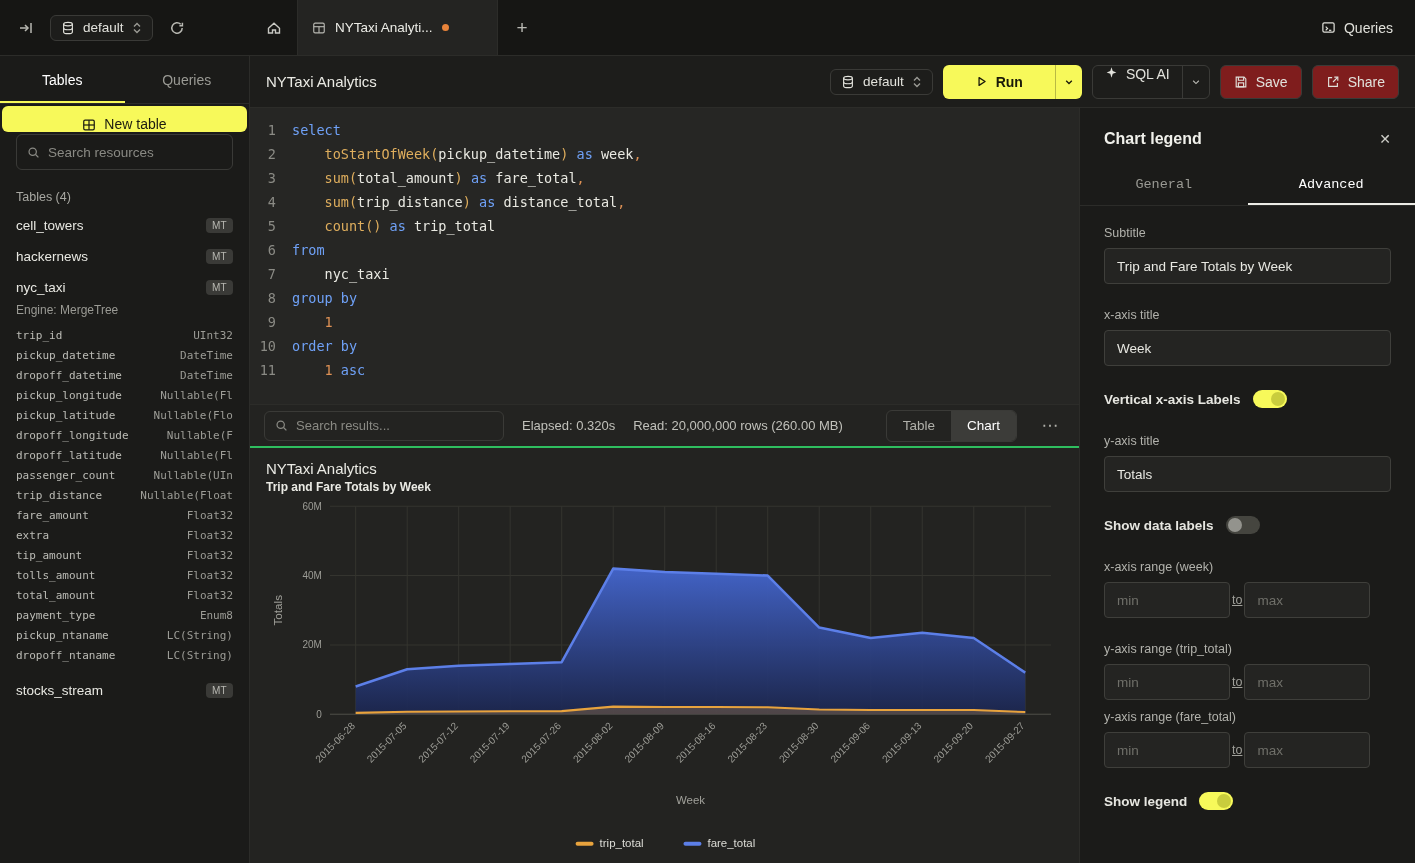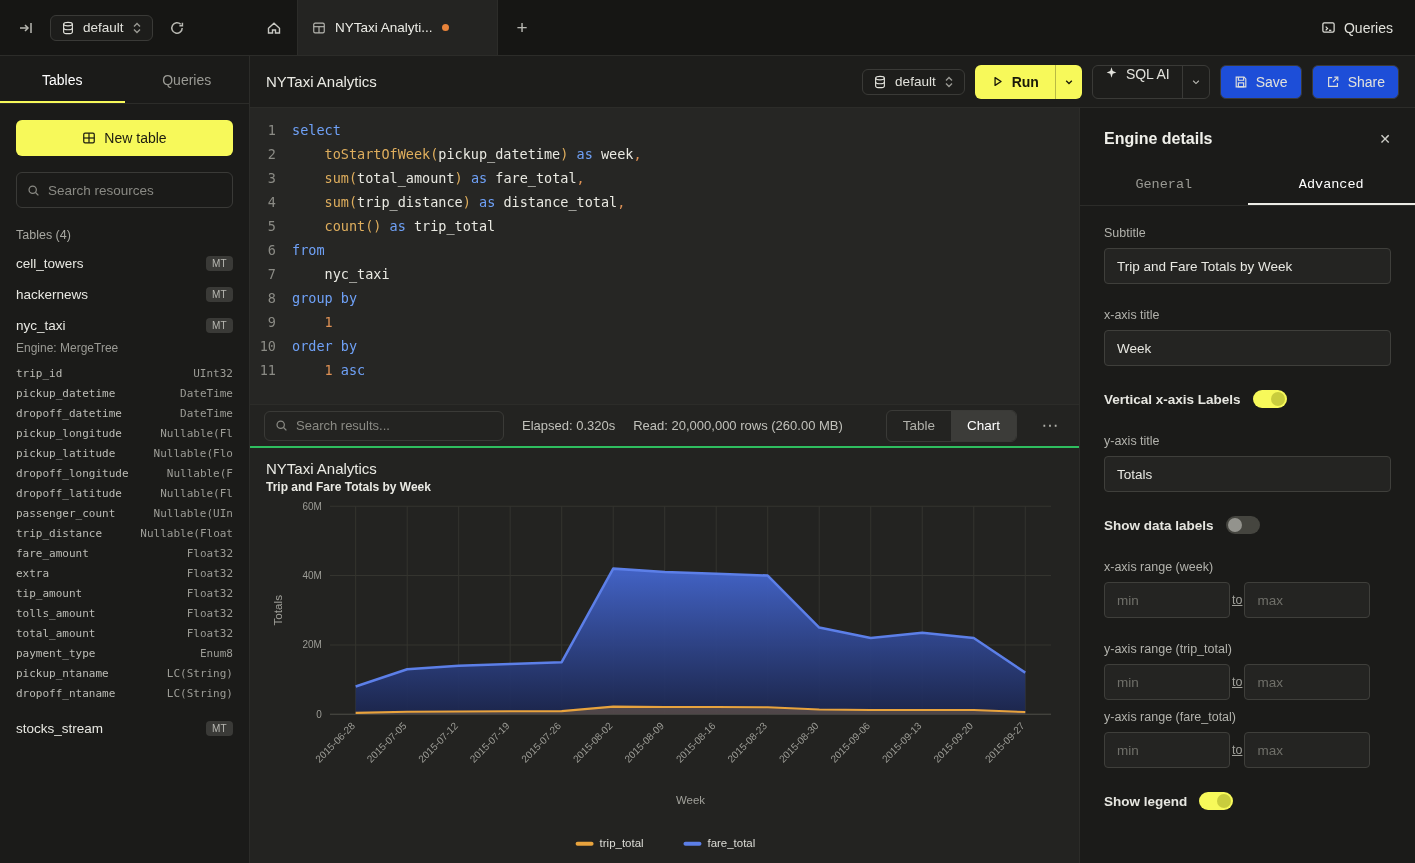--- a/index.html
+++ b/index.html
@@ -20,44 +20,44 @@
   .queries-btn { margin-left:auto; margin-right:22px; display:flex; align-items:center; gap:8px; color:#e0e0da; font-size:14px; cursor:pointer; }
 
   
   .app { display:flex; height:807px; }
 
   
   .sidebar { width:250px; flex:none; background:#1b1b19; border-right:1px solid #2c2c29; display:flex; flex-direction:column; overflow:hidden; }
   .side-tabs { display:flex; height:48px; border-bottom:1px solid #2c2c29; flex:none; }
   .side-tab { flex:1; display:flex; align-items:center; justify-content:center; font-size:14px; color:#9a9a94; cursor:pointer; }
   .side-tab.active { color:#ffffff; box-shadow:inset 0 -2px 0 #F7F95A; }
-  .new-table-btn { margin:16px; height:36px; flex:none; background:#F7F95A; color:#1c1c10; border-radius:6px; display:flex; align-items:center; justify-content:center; gap:8px; font-size:14px; font-weight:500; cursor:pointer; }
+  .new-table-btn { margin:2px; height:26px; flex:none; background:#F7F95A; color:#1c1c10; border-radius:6px; display:flex; align-items:flex-end; justify-content:center; gap:8px; font-size:14px; font-weight:500; cursor:pointer; }
   .side-search { margin:0 16px 14px; height:36px; flex:none; border:1px solid #3a3a37; border-radius:6px; display:flex; align-items:center; gap:8px; padding:0 10px; color:#8a8a84; }
   .side-search input { background:transparent; border:none; outline:none; color:#e6e6e0; font-size:13.5px; width:100%; font-family:"Liberation Sans", sans-serif; }
   .side-search input::placeholder { color:#8a8a84; }
   .section-label { margin:6px 16px 6px; font-size:12.5px; color:#a8a8a2; flex:none; }
   .tables-list { overflow:hidden; }
   .tbl-row { padding:8px 16px; display:flex; align-items:center; justify-content:space-between; cursor:pointer; }
   .tbl-name { font-size:13.5px; color:#e8e8e2; }
   .tbl-badge { background:#3a3a37; color:#b8b8b2; font-size:10px; padding:2px 6px; border-radius:4px; letter-spacing:.3px; }
   .tbl-engine { padding:0 16px 8px; font-size:12px; color:#9a9a94; }
   .col-row { padding:0 16px; height:20px; display:flex; align-items:center; justify-content:space-between; font-family:"DejaVu Sans Mono", monospace; font-size:11px; }
   .col-name { color:#bcbcb6; }
   .col-type { color:#9c9c96; }
 
   
   .main { flex:1; display:flex; flex-direction:column; min-width:0; }
   .main-header { height:52px; flex:none; background:#1d1d1b; border-bottom:1px solid #2c2c29; display:flex; align-items:center; gap:10px; padding:0 16px; }
   .main-title { font-size:15px; color:#eaeae4; margin-right:auto; }
   .split-btn { display:flex; align-items:stretch; height:34px; border-radius:6px; overflow:hidden; cursor:pointer; }
   .run-btn { background:#F7F95A; color:#191909; }
-  .run-main { display:flex; align-items:center; gap:8px; padding:0 16px; font-weight:600; }
+  .run-main { display:flex; align-items:center; gap:8px; padding:0 32px; font-weight:600; }
   .run-sep { width:1px; background:rgba(0,0,0,.25); }
   .run-caret { width:26px; display:flex; align-items:center; justify-content:center; }
-  .ghost-btn { display:flex; align-items:center; gap:8px; height:34px; padding:0 13px; border:1px solid #3a3a37; border-radius:6px; color:#e2e2dc; font-size:14px; cursor:pointer; background:#1d4ed8; }
+  .ghost-btn { display:flex; align-items:center; gap:8px; height:34px; padding:0 13px; border:1px solid #3a3a37; border-radius:6px; color:#e2e2dc; font-size:14px; cursor:pointer; background:#7f1d1d; }
   .sqlai-btn { display:flex; align-items:stretch; height:34px; border:1px solid #3a3a37; border-radius:6px; overflow:hidden; cursor:pointer; background:#1d1d1b; }
   .sqlai-main { display:flex; gap:8px; padding:0 12px; color:#e2e2dc; }
   .sqlai-sep { width:1px; background:#3a3a37; }
   .sqlai-caret { width:26px; display:flex; align-items:center; justify-content:center; color:#b8b8b2; }
 
   .main-body { flex:1; display:flex; min-height:0; }
   .work { flex:1; min-width:0; display:flex; flex-direction:column; background:#262624; }
 
   
   .editor { height:296px; flex:none; padding-top:10px; font-family:"DejaVu Sans Mono", monospace; font-size:13.5px; line-height:24px; overflow:hidden; }
@@ -469,21 +469,21 @@
                 <rect x="418" y="339" width="18" height="4" rx="2" fill="#5C7FE8"></rect>
                 <text x="442" y="344" class="leg">fare_total</text>
               </svg>
           </div>
         </div>
 
       </div>
 
       <aside class="details">
         <div class="details-header">
-          <span class="details-title">Engine details</span>
+          <span class="details-title">Chart legend</span>
           <span class="close-x">✕</span>
         </div>
         <div class="details-tabs">
           <div class="d-tab">General</div>
           <div class="d-tab active">Advanced</div>
         </div>
         <div class="details-body">
 
           <div class="f-group">
             <div class="f-label">Subtitle</div>

